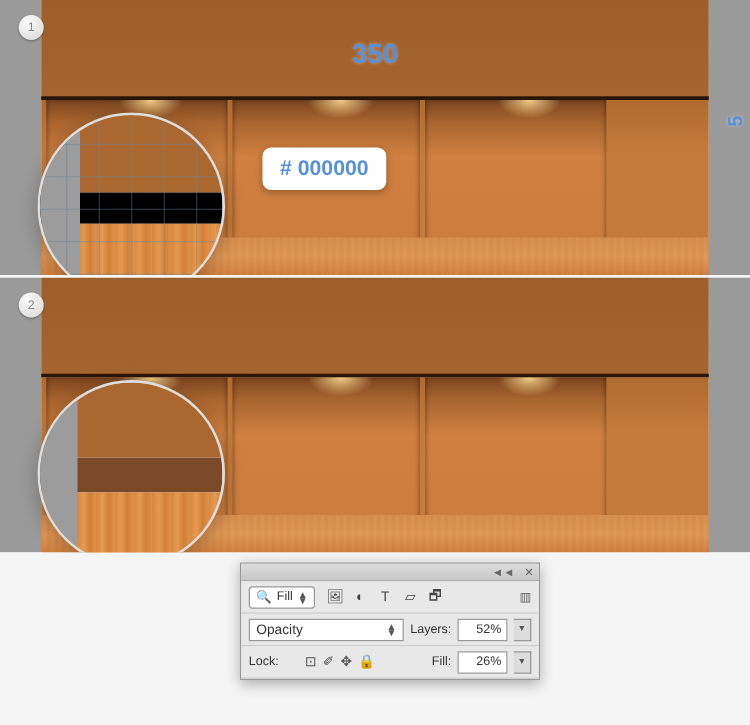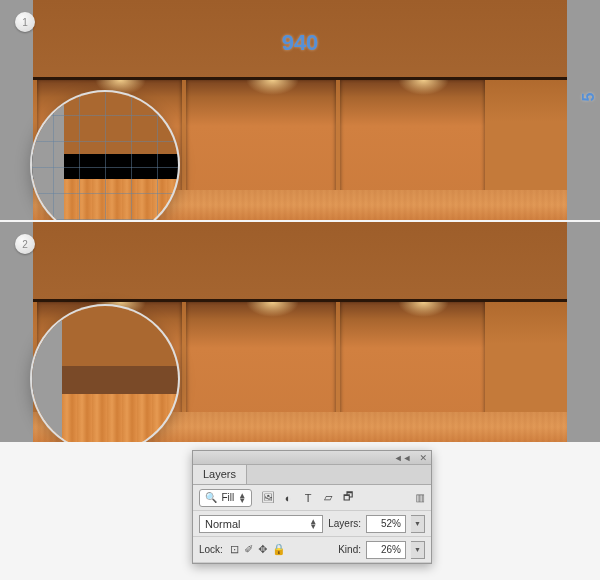--- a/index.html
+++ b/index.html
@@ -67,21 +67,21 @@
     .filter-dropdown { height: 18px; background: #fff; border: 1px solid #999; border-radius: 3px; display: flex; align-items: center; padding: 0 5px; font-size: 10px; gap: 4px; }
     .filter-dropdown .search-icon { font-size: 10px; }
     .filter-dropdown .arrows { font-size: 8px; line-height: 5px; color: #555; }
     .icon-row { display: flex; gap: 6px; margin-left: 4px; }
     .type-icon { width: 14px; height: 14px; display: flex; align-items: center; justify-content: center; font-size: 11px; color: #444; }
     .menu-icon { margin-left: auto; font-size: 10px; color: #666; }
     .blend-dropdown { flex: 1; height: 18px; background: #fff; border: 1px solid #999; display: flex; align-items: center; justify-content: space-between; padding: 0 5px; font-size: 11px; }
     .pct-label { font-size: 10px; }
     .pct-input { width: 40px; height: 18px; background: #fff; border: 1px solid #999; display: flex; align-items: center; justify-content: flex-end; padding-right: 4px; font-size: 10px; }
     .pct-arrow { width: 14px; height: 18px; background: #ddd; border: 1px solid #999; border-left: none; display: flex; align-items: center; justify-content: center; font-size: 7px; color: #555; }
-    .lock-label { font-size: 10px; margin-right: 2px; }
+    .lock-label { font-size: 10px; margin-right: 16px; }
     .lock-icons { display: flex; gap: 5px; font-size: 11px; color: #555; }
   </style>
 </head>
 <body>
 
 <div class="canvas-area">
 
   <div class="step-row step-1">
     <div class="grey-edge left"></div>
     <div class="grey-edge right"></div>
@@ -97,22 +97,23 @@
         <div class="panel p2">
             <div class="panel-highlight"></div>
           </div>
         <div class="panel p3">
             <div class="panel-highlight"></div>
           </div>
         <div class="shelf-face"></div>
       </div>
     </div>
     <div class="step-badge">1</div>
-    <div class="width-label">940</div>
+    <div class="width-label">350</div>
     <div class="height-label">5</div>
+    <div class="hex-badge"># 000000</div>
     <div class="magnifier mag1">
       <div class="mag1-content">
         <div class="mag1-top"></div>
         <div class="mag1-black"></div>
         <div class="mag1-wood"></div>
         <div class="mag1-edge"></div>
         <div class="mag1-grid"></div>
       </div>
     </div>
   </div>
@@ -151,52 +152,49 @@
 
 </div>
 
 <div class="bottom-area"></div>
 
 <div class="layers-panel">
   <div class="panel-topbar">
     <span>◄◄</span>
     <span>✕</span>
   </div>
-  <div class="panel-tabs">
-    <div class="panel-tab">Layers</div>
-  </div>
   <div class="panel-row">
     <div class="filter-dropdown">
       <span class="search-icon">🔍</span>
       <span>Fill</span>
       <span class="arrows">▲<br>▼</span>
     </div>
     <div class="icon-row">
       <div class="type-icon">🖼</div>
       <div class="type-icon">◐</div>
       <div class="type-icon">T</div>
       <div class="type-icon">▱</div>
       <div class="type-icon">🗗</div>
     </div>
     <span class="menu-icon">▥</span>
   </div>
   <div class="panel-row">
     <div class="blend-dropdown">
-      <span>Normal</span>
+      <span>Opacity</span>
       <span style="font-size:8px;line-height:5px;color:#555">▲<br>▼</span>
     </div>
     <span class="pct-label">Layers:</span>
     <div class="pct-input">52%</div>
     <div class="pct-arrow">▼</div>
   </div>
   <div class="panel-row">
     <span class="lock-label">Lock:</span>
     <div class="lock-icons">
       <span>⊡</span>
       <span>✐</span>
       <span>✥</span>
       <span>🔒</span>
     </div>
-    <span class="pct-label" style="margin-left:auto">Kind:</span>
+    <span class="pct-label" style="margin-left:auto">Fill:</span>
     <div class="pct-input">26%</div>
     <div class="pct-arrow">▼</div>
   </div>
 </div>
 
 </body></html>

